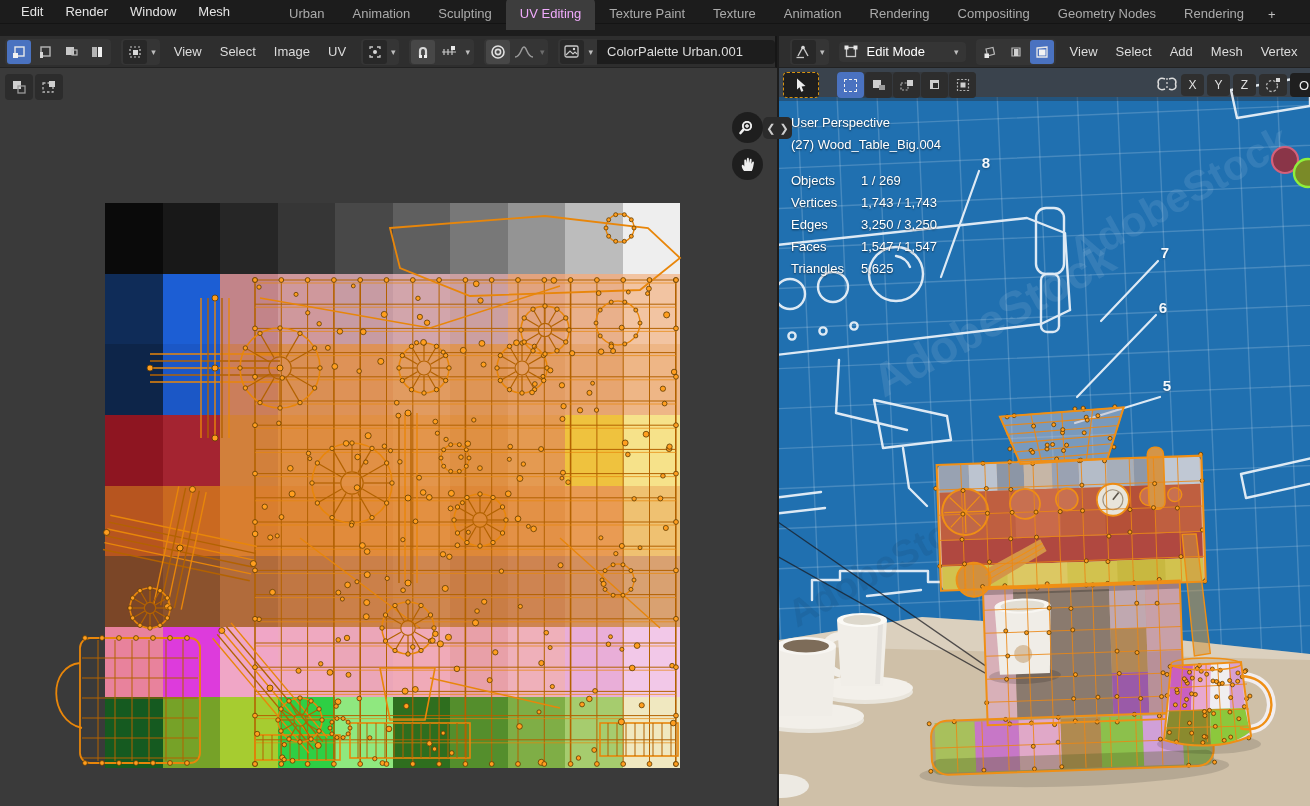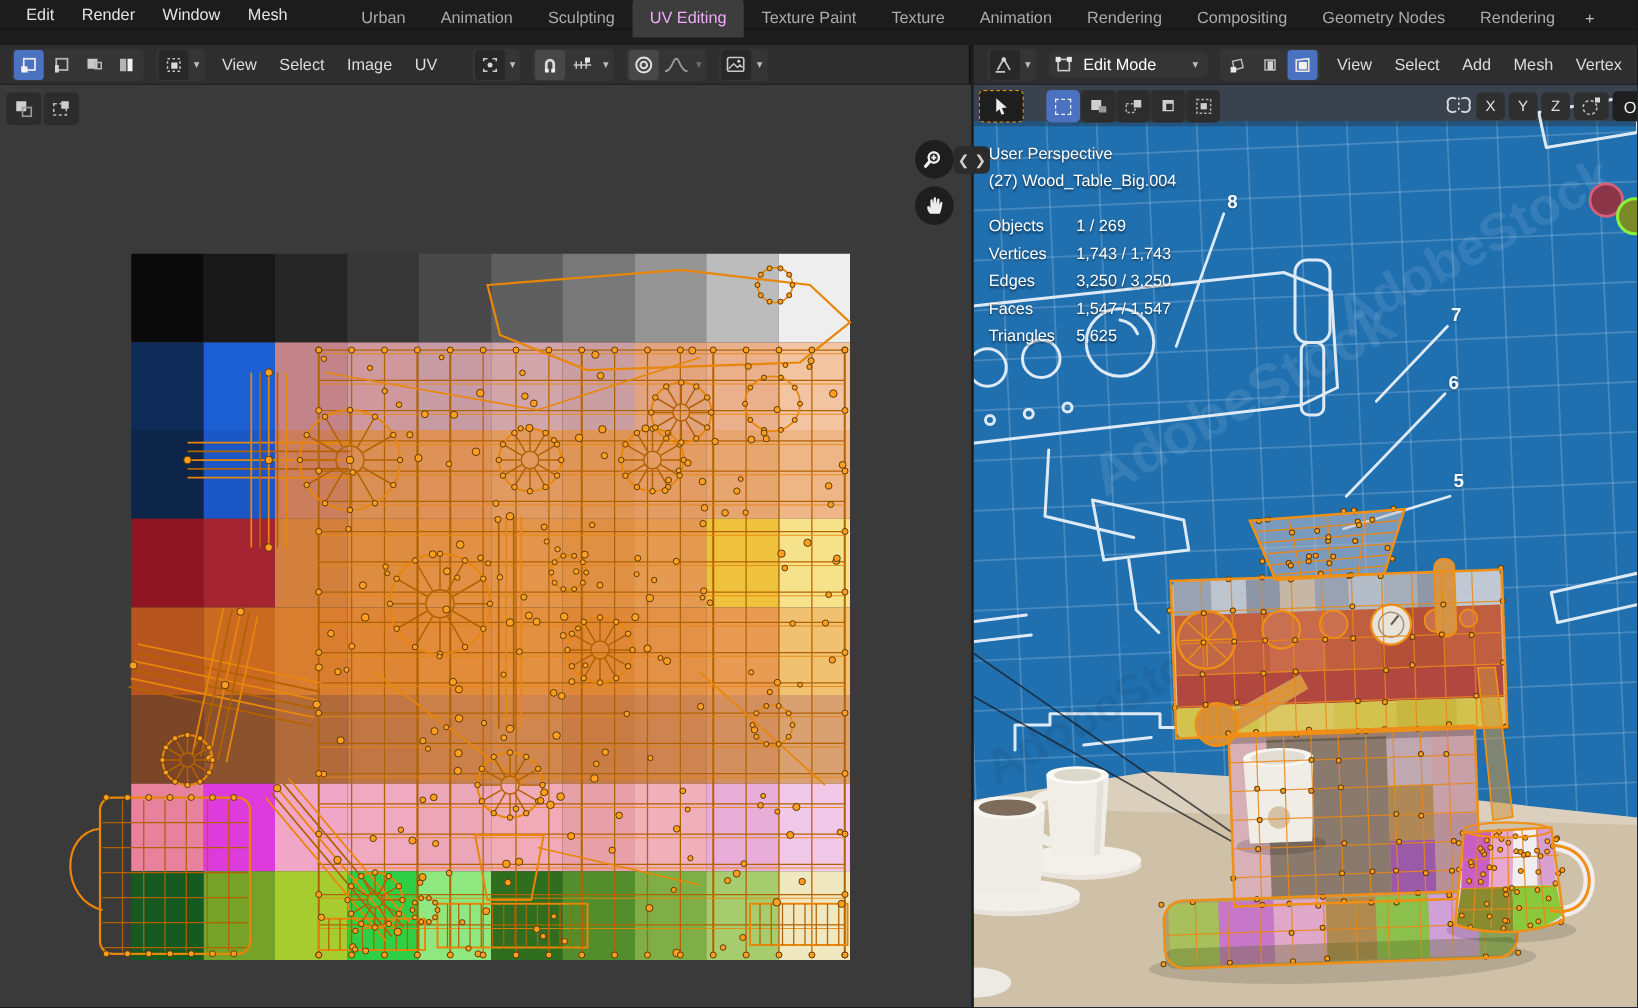--- a/index.html
+++ b/index.html
@@ -179,20 +179,21 @@
     <div class="group" style="margin-right:0;border-radius:4px 0 0 4px;">
       <div class="hbtn dark">
         <svg class="ic" width="18" height="16">
             <rect x="2" y="2" width="13" height="11" rx="1.5" fill="none" stroke="#c8c8c8" stroke-width="1.3"></rect>
             <path d="M3,11 L7,7 L10,10 L12,8 L14,10" fill="none" stroke="#c8c8c8" stroke-width="1.2"></path>
             <circle cx="11" cy="5" r="1.2" fill="#d8d8d8"></circle>
           </svg>
       </div>
         <span class="chev">▾</span>
     </div>
+    <div class="namefield">ColorPalette Urban.001</div>
   </div>
 
   <div class="hdr hdr-3d">
     <div style="width:6px"></div>
     <div class="group">
       <div class="hbtn dark">
         <svg class="ic" width="18" height="16">
             <path d="M3,12 L8,3 L13,12" fill="none" stroke="#c8c8c8" stroke-width="1.4"></path>
             <circle cx="8" cy="3.5" r="1.8" fill="#d8d8d8"></circle>
             <path d="M1.5,13.5 H9" stroke="#c8c8c8" stroke-width="1.3"></path>

